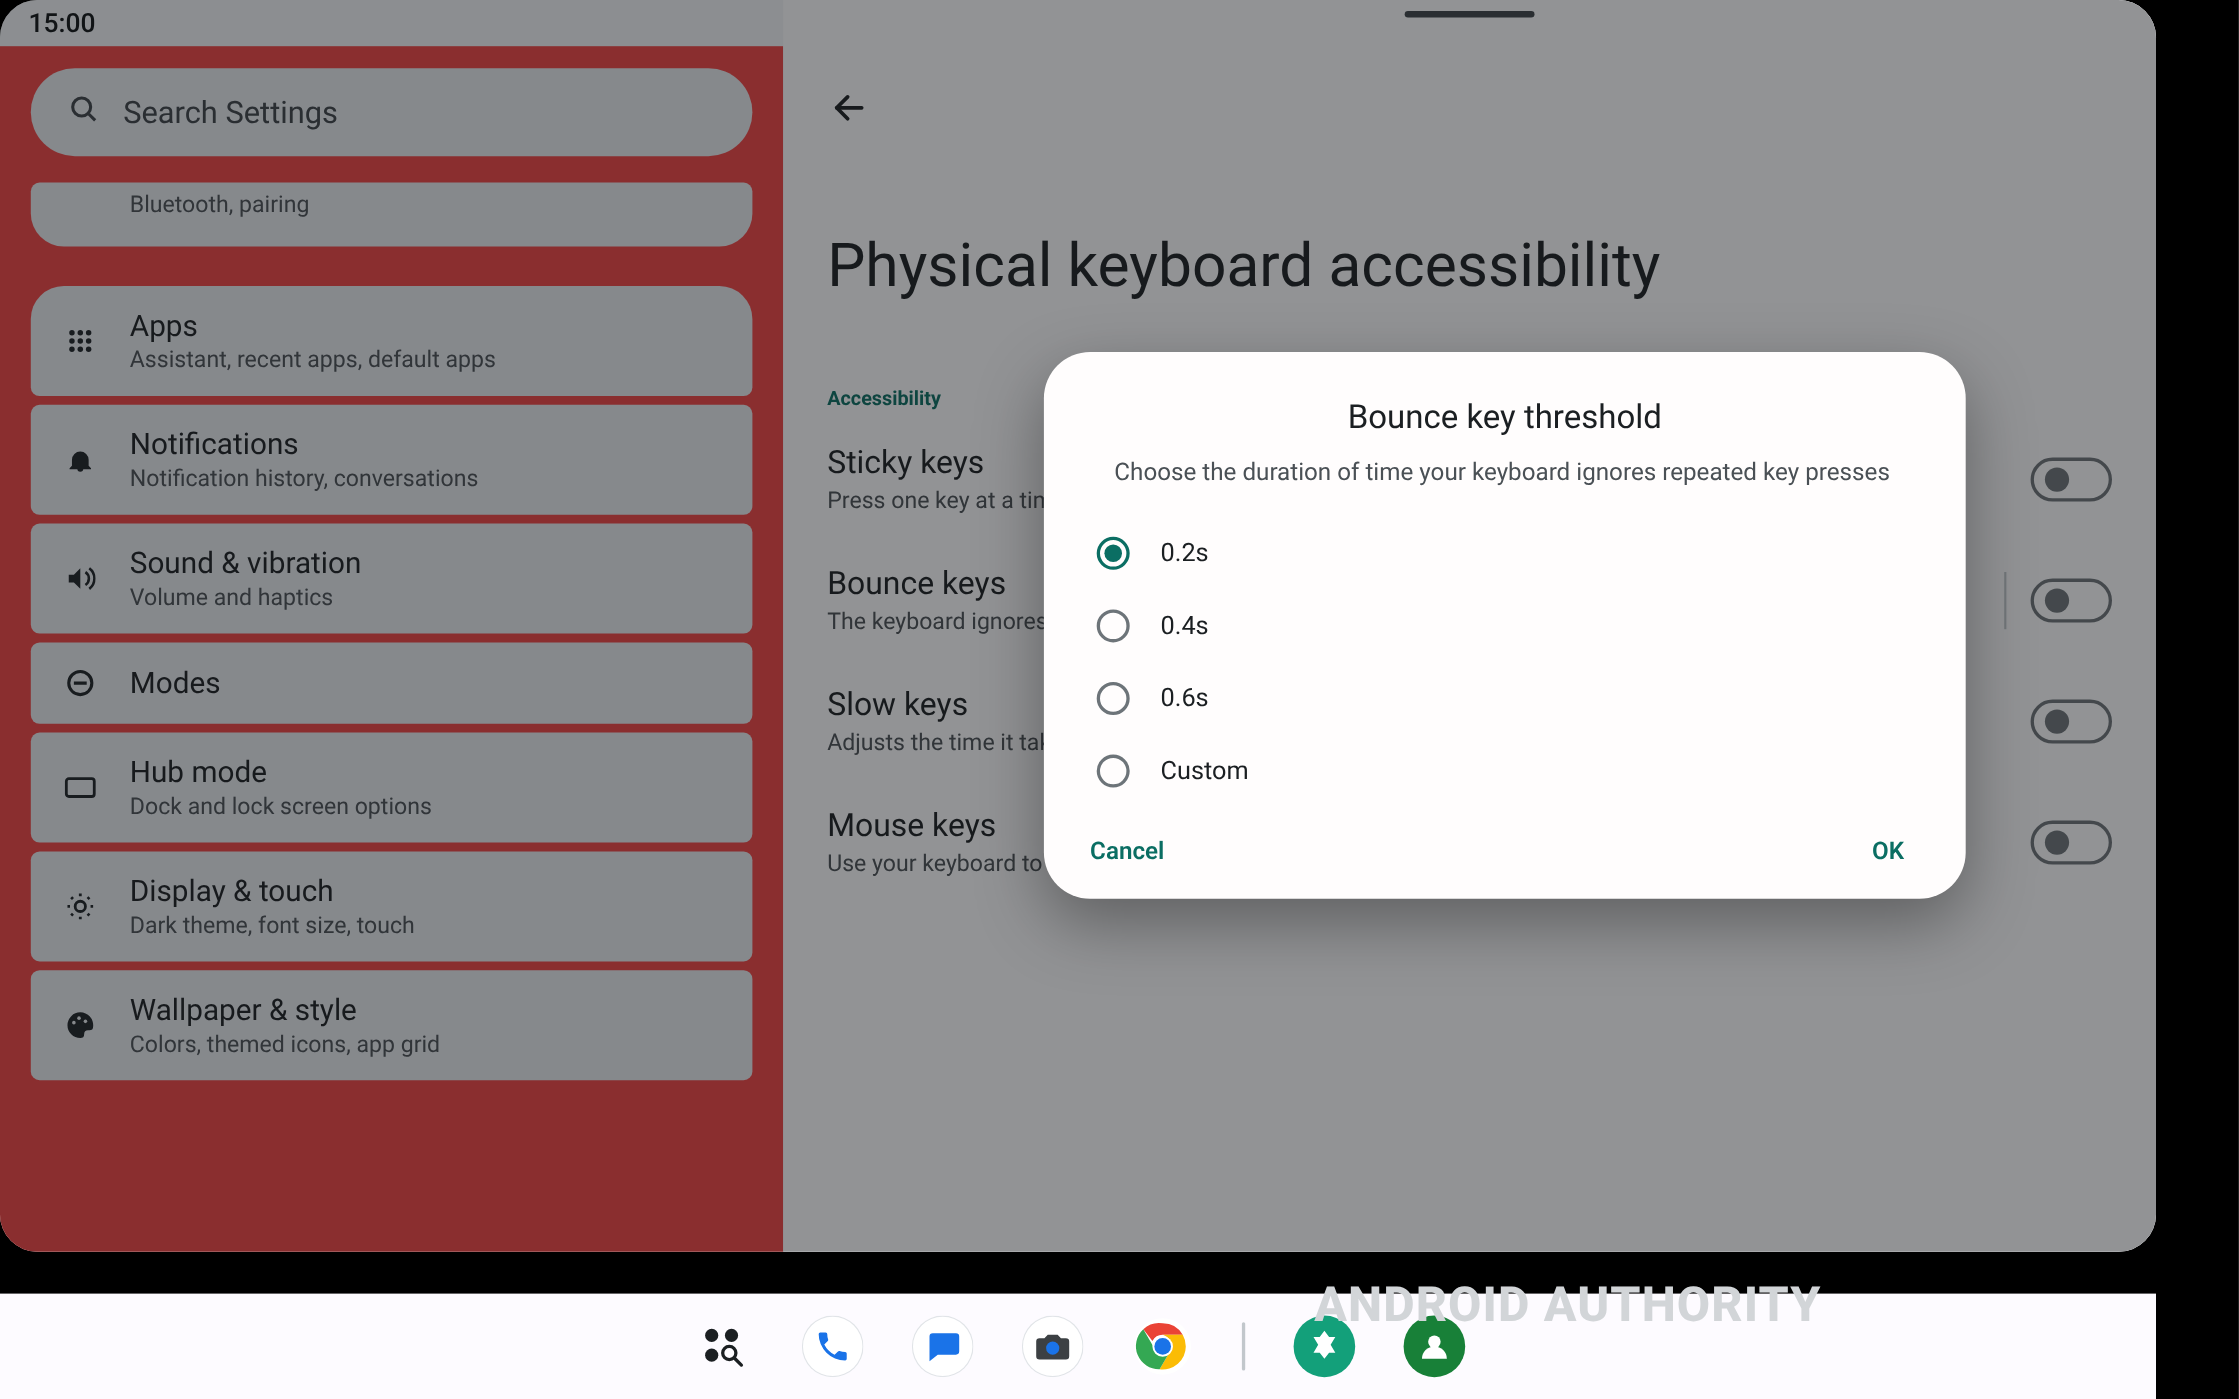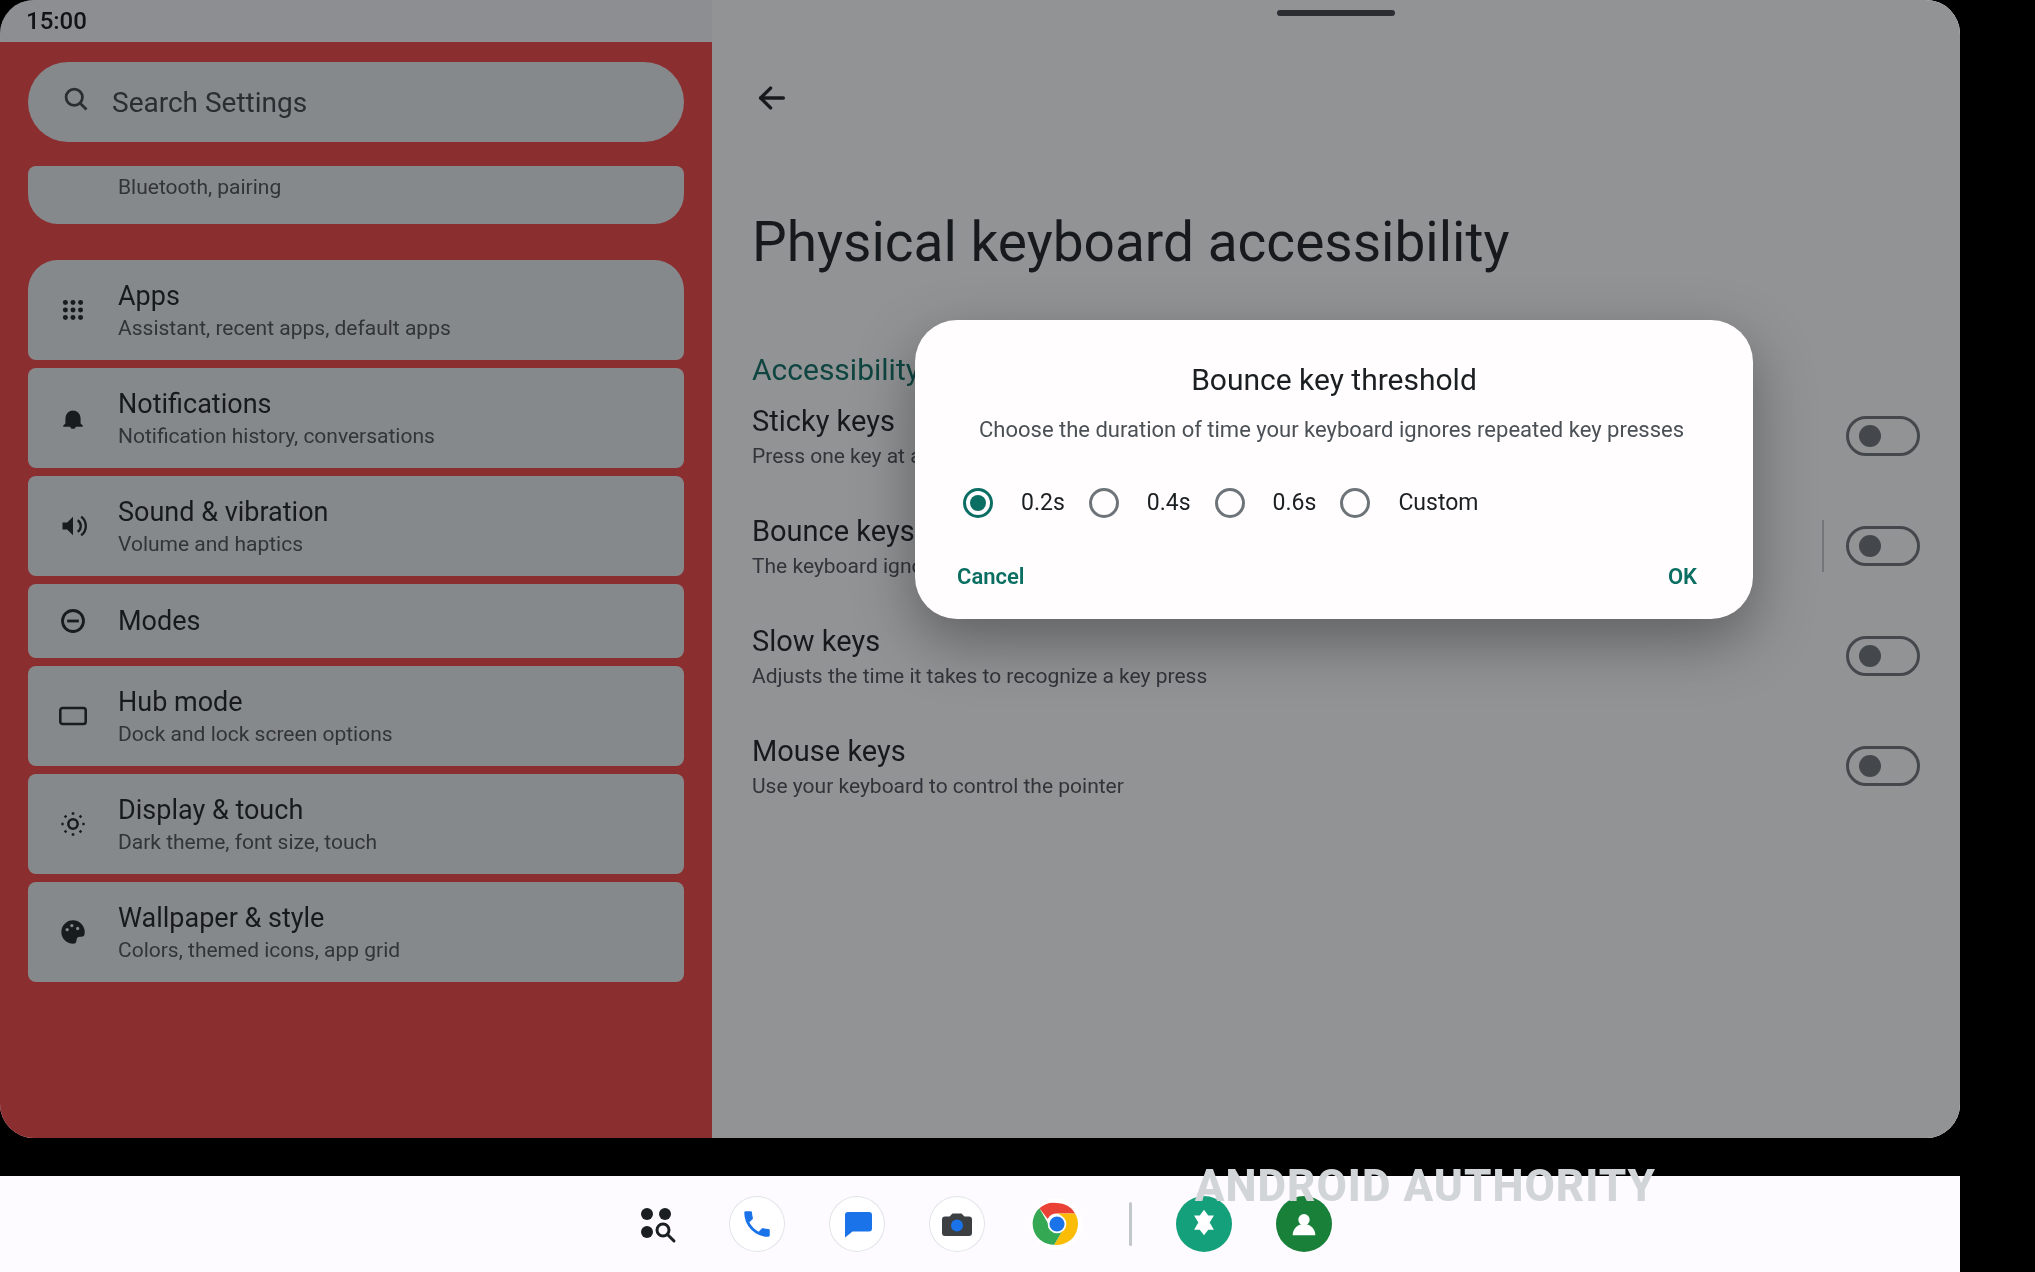--- a/index.html
+++ b/index.html
@@ -26,41 +26,41 @@
 .settings-item.stub   { border-bottom-left-radius:30px; border-bottom-right-radius:30px; padding-top:4px;text-align:center; }
 .settings-icon { width:34px; height:34px; display:flex; align-items:center; justify-content:center; color:#1d2226; flex:none; }
 .settings-text { display:flex; flex-direction:column; gap:4px; }
 .settings-title { font-size:27px; color:#1b1f22; }
 .settings-sub   { font-size:21px; color:#4a5055; }
 
 
 .drag-handle { position:absolute; top:10px; left:50%; width:118px; height:6px; background:#3d4348; border-radius:3px; transform:translateX(-50%); }
 .back-arrow  { position:absolute; top:78px; left:40px; width:40px; height:40px; color:#1b1f22; display:flex; align-items:center; justify-content:center; }
 .detail-title { position:absolute; top:210px; left:40px; font-size:55px; color:#1b1f22; font-weight:400; }
-.breadcrumb  { position:absolute; top:352px; left:40px; font-size:30px; color:#0b6e63; font-weight:400; }
+.breadcrumb  { position:absolute; top:352px; left:40px; font-size:18px; color:#0b6e63; font-weight:700; }
 
 .options { position:absolute; top:404px; left:40px; right:40px; display:flex; flex-direction:column; gap:46px; }
 .opt-row { display:flex; align-items:center; justify-content:space-between; gap:24px; }
 .opt-text { display:flex; flex-direction:column; gap:6px; }
 .opt-title { font-size:29px; color:#1b1f22; }
 .opt-sub   { font-size:21px; color:#4a5055; }
 .opt-right { display:flex; align-items:center; gap:22px; }
 .opt-divider { width:2px; height:52px; background:#c2c7cc; }
 
 .switch { width:74px; height:40px; border:3px solid #6d7479; border-radius:22px; position:relative; flex:none; }
 .switch .knob { position:absolute; top:50%; left:10px; width:22px; height:22px; background:#6d7479; border-radius:50%; transform:translateY(-50%); }
 
 
 .scrim { position:absolute; inset:0; background:rgba(20,22,24,.46); }
 
 
-.dialog { position:absolute; left:915px; top:320px; width:838px; background:#fffdfd; border-radius:42px; padding:42px 42px 30px 42px; box-shadow:0 22px 60px rgba(0,0,0,.35); }
+.dialog { position:absolute; left:949px; top:320px; width:838px; background:#fffdfd; border-radius:42px; padding:42px 42px 30px 42px; box-shadow:0 22px 60px rgba(0,0,0,.35); }
 .dialog-title { text-align:center; font-size:30px; color:#1b1f22; margin-bottom:18px; }
 .dialog-sub   { font-size:22px; color:#4a5055; margin:0 22px 30px; line-height:1.4; }
-.radio-group  { display:flex; flex-direction:row; gap:24px; padding-left:6px; }
+.radio-group  { display:flex; flex-direction:column; gap:12px; padding-left:6px; }
 .radio-row    { display:flex; align-items:center; gap:28px; height:54px; }
 .radio { width:30px; height:30px; border:3px solid #6d7479; border-radius:50%; position:relative; flex:none; }
 .radio.checked { border-color:#0b6e63; }
 .radio.checked::after { content:""; position:absolute; inset:4px; background:#0b6e63; border-radius:50%; }
 .radio-label { font-size:23px; color:#1b1f22; }
 .dialog-actions { display:flex; justify-content:space-between; gap:64px; margin-top:34px; padding-right:14px; }
 .dialog-btn { font-size:22px; font-weight:600; color:#0b6e63; background:none; border:none; cursor:pointer; }
 
 
 .taskbar { position:absolute; left:0; right:0; bottom:0; height:96px; background:#fdfbff; display:flex; align-items:center; justify-content:center; gap:44px; }

